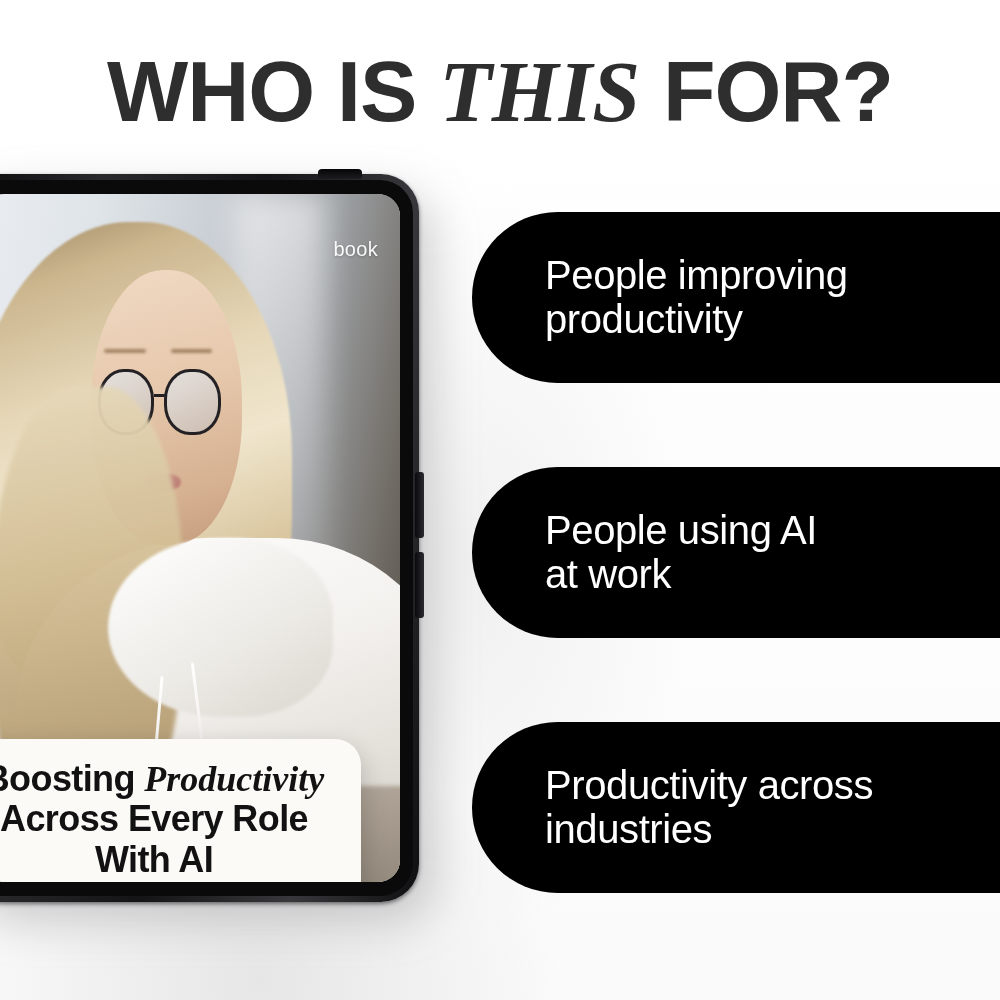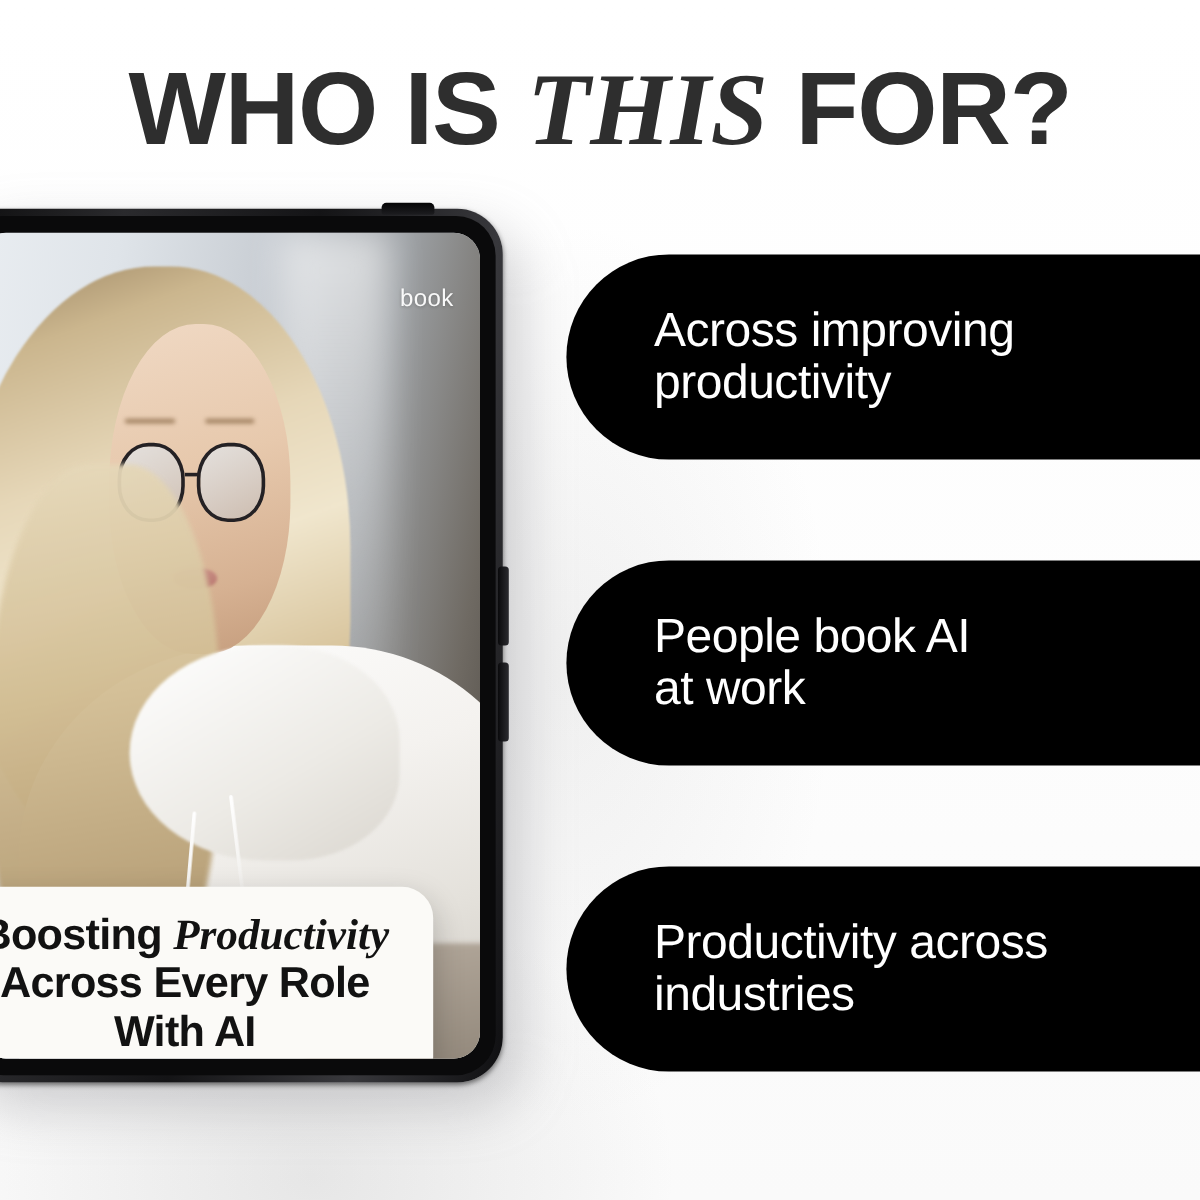--- a/index.html
+++ b/index.html
@@ -323,25 +323,25 @@
             <div class="cap-line">Across Every Role</div>
             <div class="cap-line">With AI</div>
           </div>
 
         </div>
       </div>
     </div>
   </div>
 
   <div class="pill pill-1">
-    <span class="pill-text">Across improving
+    <span class="pill-text">People improving
 productivity</span>
   </div>
   <div class="pill pill-2">
-    <span class="pill-text">People book AI
+    <span class="pill-text">People using AI
 at work</span>
   </div>
   <div class="pill pill-3">
     <span class="pill-text">Productivity across
 industries</span>
   </div>
 
 </div>
 
 </body></html>

